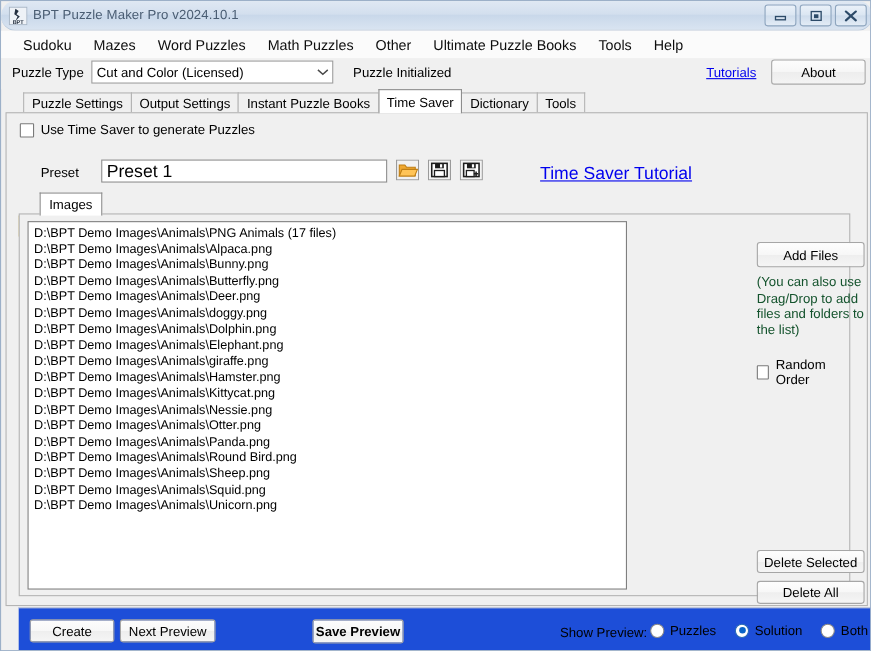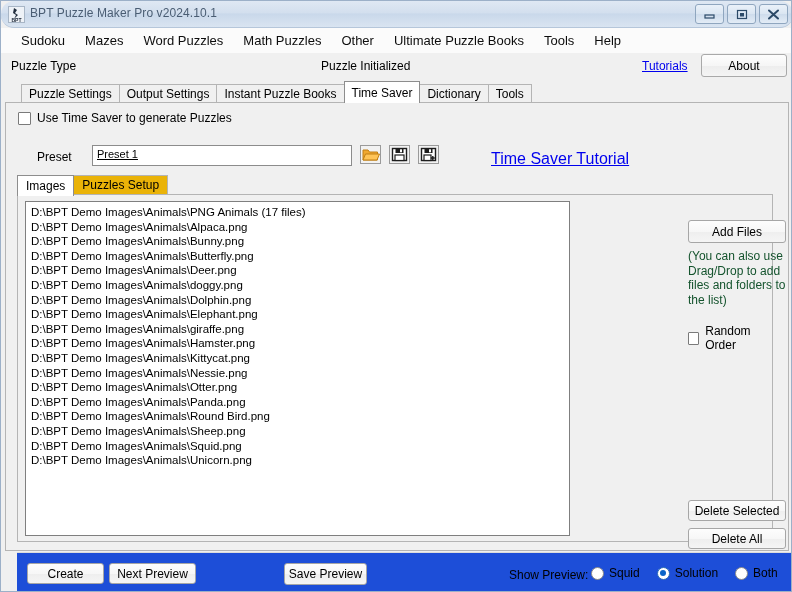--- a/index.html
+++ b/index.html
@@ -211,24 +211,23 @@
     left: 31px; top: 47px;
     font-size: 12px;
   }
   .preset-input {
     position: absolute;
     left: 86px; top: 42px;
     width: 260px; height: 21px;
     background: #ffffff;
     border: 1px solid #8c8c8c;
     box-sizing: border-box;
-    font-size: 11px;
+    font-size: 16px;
     padding: 2px 0 0 4px;
     color: #000;
-    text-decoration: underline;
   }
   .iconbtn {
     position: absolute;
     top: 41px;
     width: 24px; height: 24px;
     background: #f0f0f0;
     border: 1px solid #f0f0f0;
     box-sizing: border-box;
     display: flex;
     align-items: center;
@@ -245,21 +244,22 @@
     color: #0000ee;
     text-decoration: underline;
     cursor: pointer;
   }
 
   
   .innertabs {
     position: absolute;
     left: 11px; top: 72px;
     display: flex;
-    align-items: flex-start;
+    align-items: center;
+    flex-direction: column;
   }
   .itab {
     height: 19px;
     padding: 0 8px;
     font-size: 12px;
     background: #eab308;
     border: 1px solid #b4b4b4;
     border-bottom: none;
     margin-right: -1px;
     display: flex;
@@ -361,21 +361,21 @@
     width: 77px; height: 21px;
   }
   #btn-next-preview {
     position: absolute;
     left: 92px; top: 10px;
     width: 87px; height: 21px;
   }
   #btn-save-preview {
     position: absolute;
     left: 267px; top: 10px;
-    width: 83px; height: 22px;
+    width: 83px; height: 22px; font-weight: bold;
   }
   .showprev-label {
     position: absolute;
     left: 492px; top: 15px;
     font-size: 12px;
   }
   .radio-group {
     position: absolute;
     left: 574px; top: 13px;
     display: flex;
@@ -455,20 +455,28 @@
     <div class="menu-item">Word Puzzles</div>
     <div class="menu-item">Math Puzzles</div>
     <div class="menu-item">Other</div>
     <div class="menu-item">Ultimate Puzzle Books</div>
     <div class="menu-item">Tools</div>
     <div class="menu-item">Help</div>
   </div>
 
   <div class="toprow">
     <span class="lbl-puzzletype">Puzzle Type</span>
+    <div class="combo">
+      <span class="combo-text">Cut and Color (Licensed)</span>
+      <span class="combo-arrow">
+        <svg width="11" height="7" viewBox="0 0 11 7">
+            <path d="M1 1.5 L5.5 5.5 L10 1.5" fill="none" stroke="#4a4a4a" stroke-width="1.3"></path>
+          </svg>
+      </span>
+    </div>
     <span class="status-init">Puzzle Initialized</span>
     <span class="link-tutorials">Tutorials</span>
     <div class="btn-about">About</div>
   </div>
 
   <div class="maintabs">
     <div class="mtab">Puzzle Settings</div>
     <div class="mtab">Output Settings</div>
     <div class="mtab">Instant Puzzle Books</div>
     <div class="mtab active">Time Saver</div>
@@ -566,21 +574,21 @@
   </div>
 
   <div class="bottombar">
     <div class="btn" id="btn-create">Create</div>
     <div class="btn" id="btn-next-preview">Next Preview</div>
     <div class="btn" id="btn-save-preview">Save Preview</div>
     <span class="showprev-label">Show Preview:</span>
     <div class="radio-group">
       <div class="radio-item">
         <span class="radio"></span>
-        <span class="radio-label">Squid</span>
+        <span class="radio-label">Puzzles</span>
       </div>
       <div class="radio-item">
         <span class="radio checked"></span>
         <span class="radio-label">Solution</span>
       </div>
       <div class="radio-item">
         <span class="radio"></span>
         <span class="radio-label">Both</span>
       </div>
     </div>

